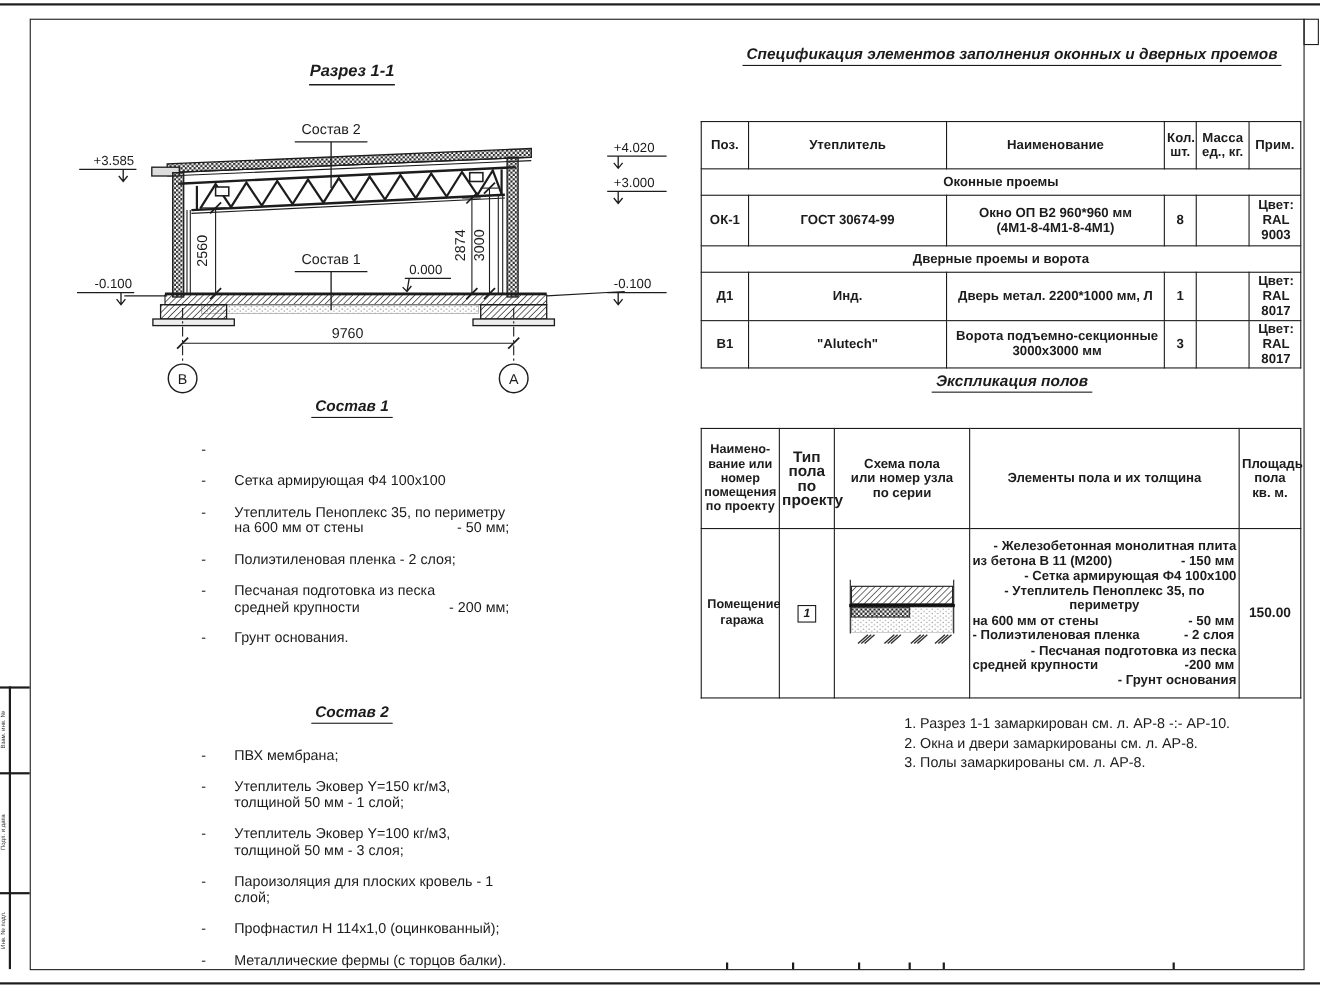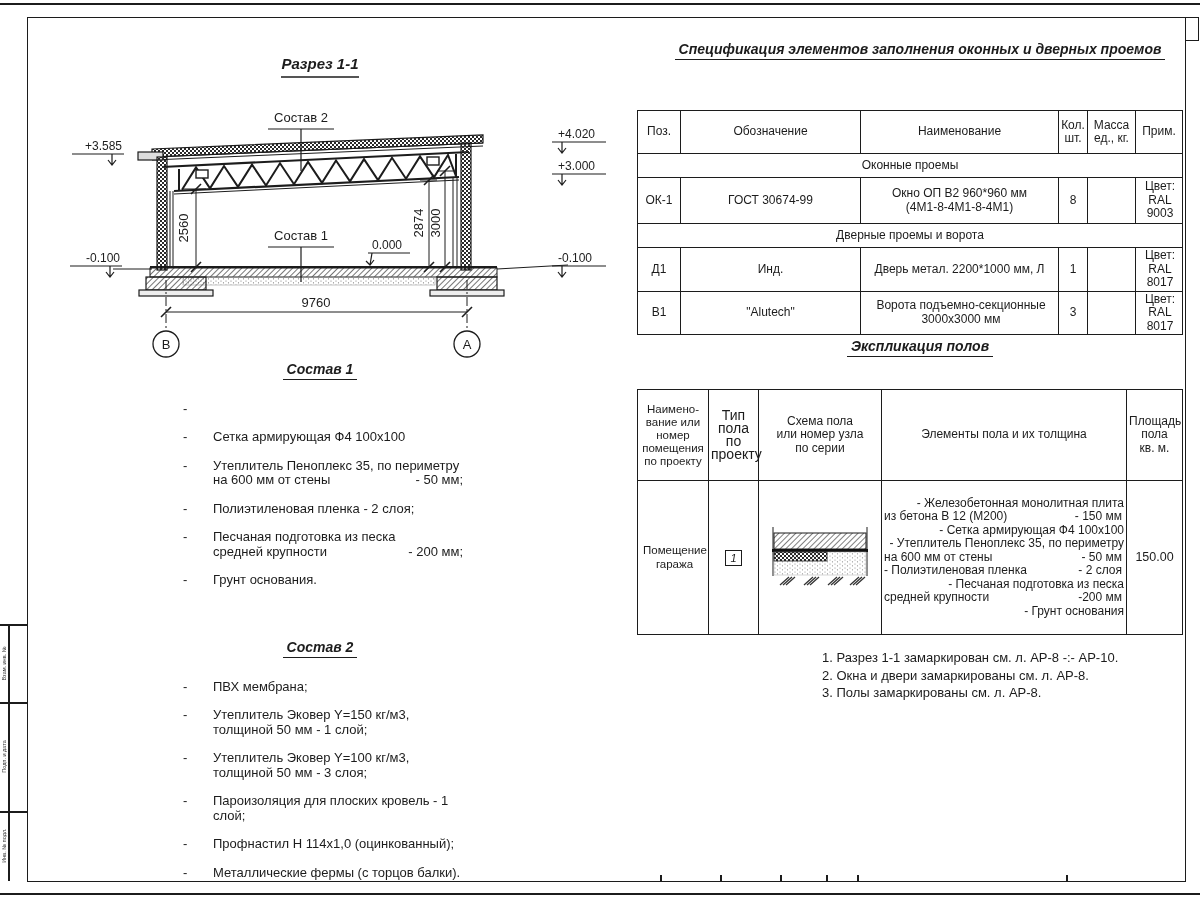--- a/index.html
+++ b/index.html
@@ -8,21 +8,21 @@
   .abs{position:absolute;}
   .ink{background:#1c1c1c;}
   
   .frame{border:1.6px solid #1c1c1c;}
   .corner-box{border:1.5px solid #1c1c1c;}
   
   .dwg-title{font-style:italic;font-weight:bold;text-align:center;}
   .dwg-title .tt{display:inline-block;border-bottom:1.5px solid #1c1c1c;padding:0 4px 2px 4px;}
   
   table.gost{border-collapse:collapse;table-layout:fixed;position:absolute;background:#fff;}
-  table.gost td,table.gost th{border:1.5px solid #1c1c1c;font-weight:normal;font-size:12px;
+  table.gost td,table.gost th{border:1.5px solid #1c1c1c;font-weight:bold;font-size:12px;
       text-align:center;vertical-align:middle;padding:1px 2px;line-height:13.5px;}
   .pre{white-space:pre-line;}
   .cell-left{text-align:left;padding-left:5px !important;}
   .note-cell{font-size:11px;line-height:12.5px;text-align:left;padding-left:4px !important;}
   
   .sostav{width:340px;font-size:13px;line-height:14.5px;}
   .sostav .head{text-align:center;margin-bottom:22px;}
   .s-item{display:flex;padding-left:33px;margin-bottom:14px;}
   .s-item .dash{width:30px;flex:none;}
   .s-txt{width:250px;}
@@ -310,21 +310,21 @@
         <col style="width:43px">
         <col style="width:180px">
         <col style="width:198px">
         <col style="width:29px">
         <col style="width:48px">
         <col style="width:47px">
       </colgroup>
     <tbody>
         <tr style="height:43px;">
       <th class="pre">Поз.</th>
-      <th class="pre">Обозначение</th>
+      <th class="pre">Утеплитель</th>
       <th class="pre">Наименование</th>
       <th class="pre">Кол.
 шт.</th>
       <th class="pre">Масса
 ед., кг.</th>
       <th class="pre">Прим.</th>
     </tr>
     <tr style="height:24px;">
       <td colspan="6">Оконные проемы</td>
     </tr>
@@ -425,21 +425,21 @@
             <path d="M64,66 L73,58 M67,66 L76,58 M70,66 L79,58"></path>
             <path d="M86,66 L95,58 M89,66 L98,58 M92,66 L101,58"></path>
           </g>
         </svg>
       </td>
       <td class="fe">
         <div class="fe-line">
               <span>- Железобетонная  монолитная плита</span>
             </div>
         <div class="fe-line">
-              <span>  из бетона В 12 (М200)</span>
+              <span>  из бетона В 11 (М200)</span>
               <span class="val">- 150 мм</span>
             </div>
         <div class="fe-line">
               <span>- Сетка армирующая Ф4 100х100</span>
             </div>
         <div class="fe-line">
               <span>- Утеплитель Пеноплекс 35, по периметру</span>
             </div>
         <div class="fe-line">
               <span>  на 600 мм от стены</span>

